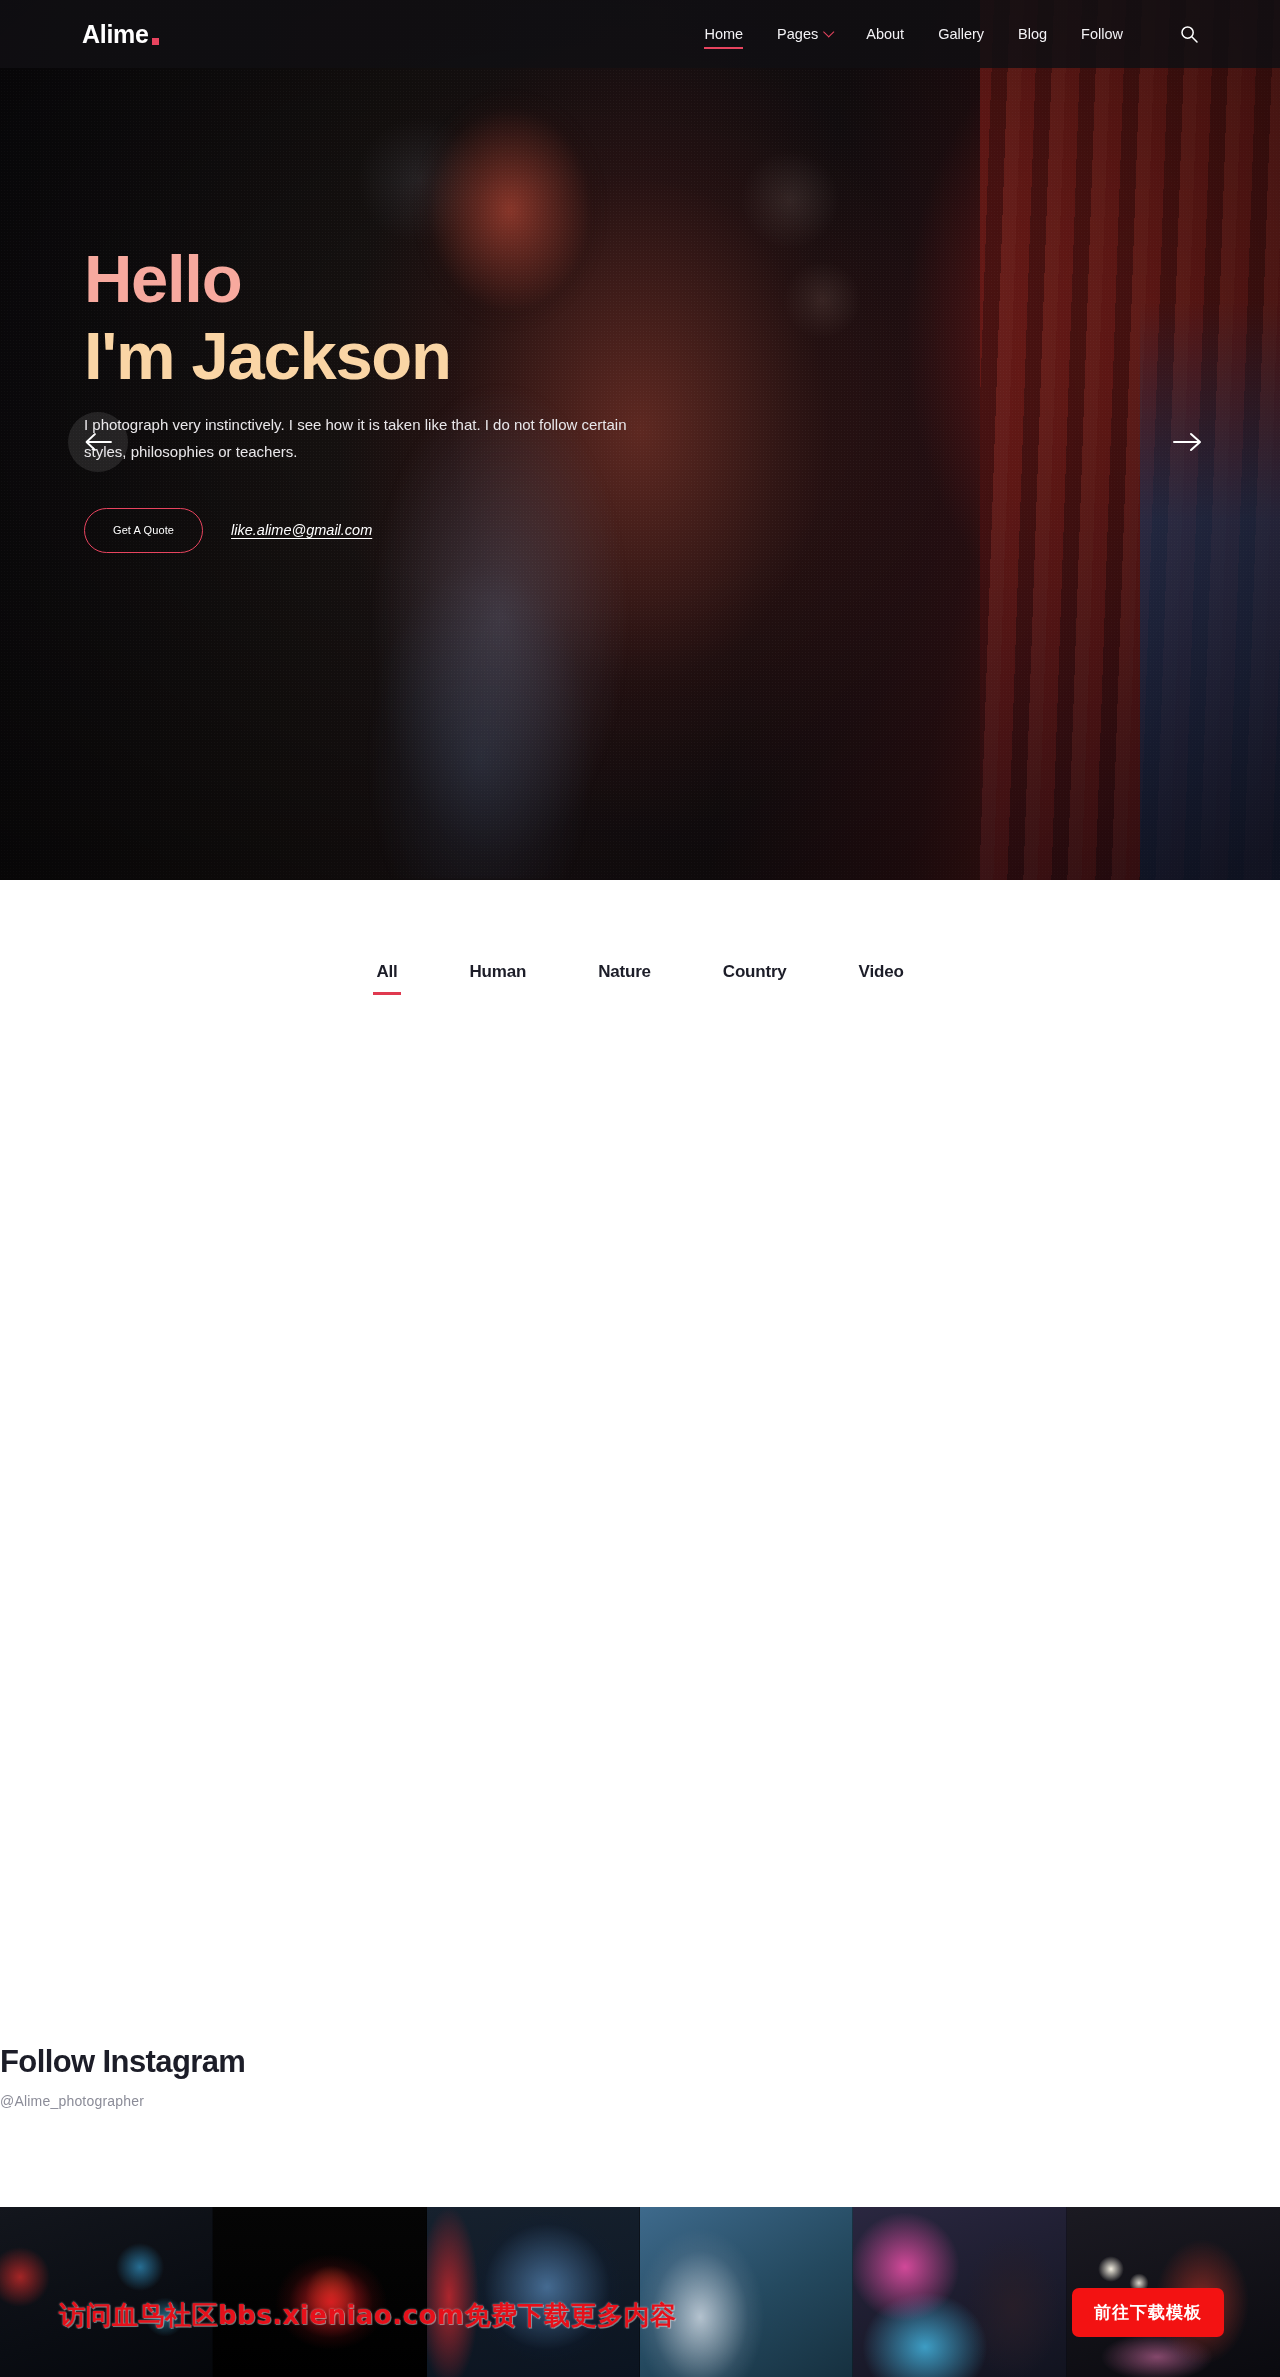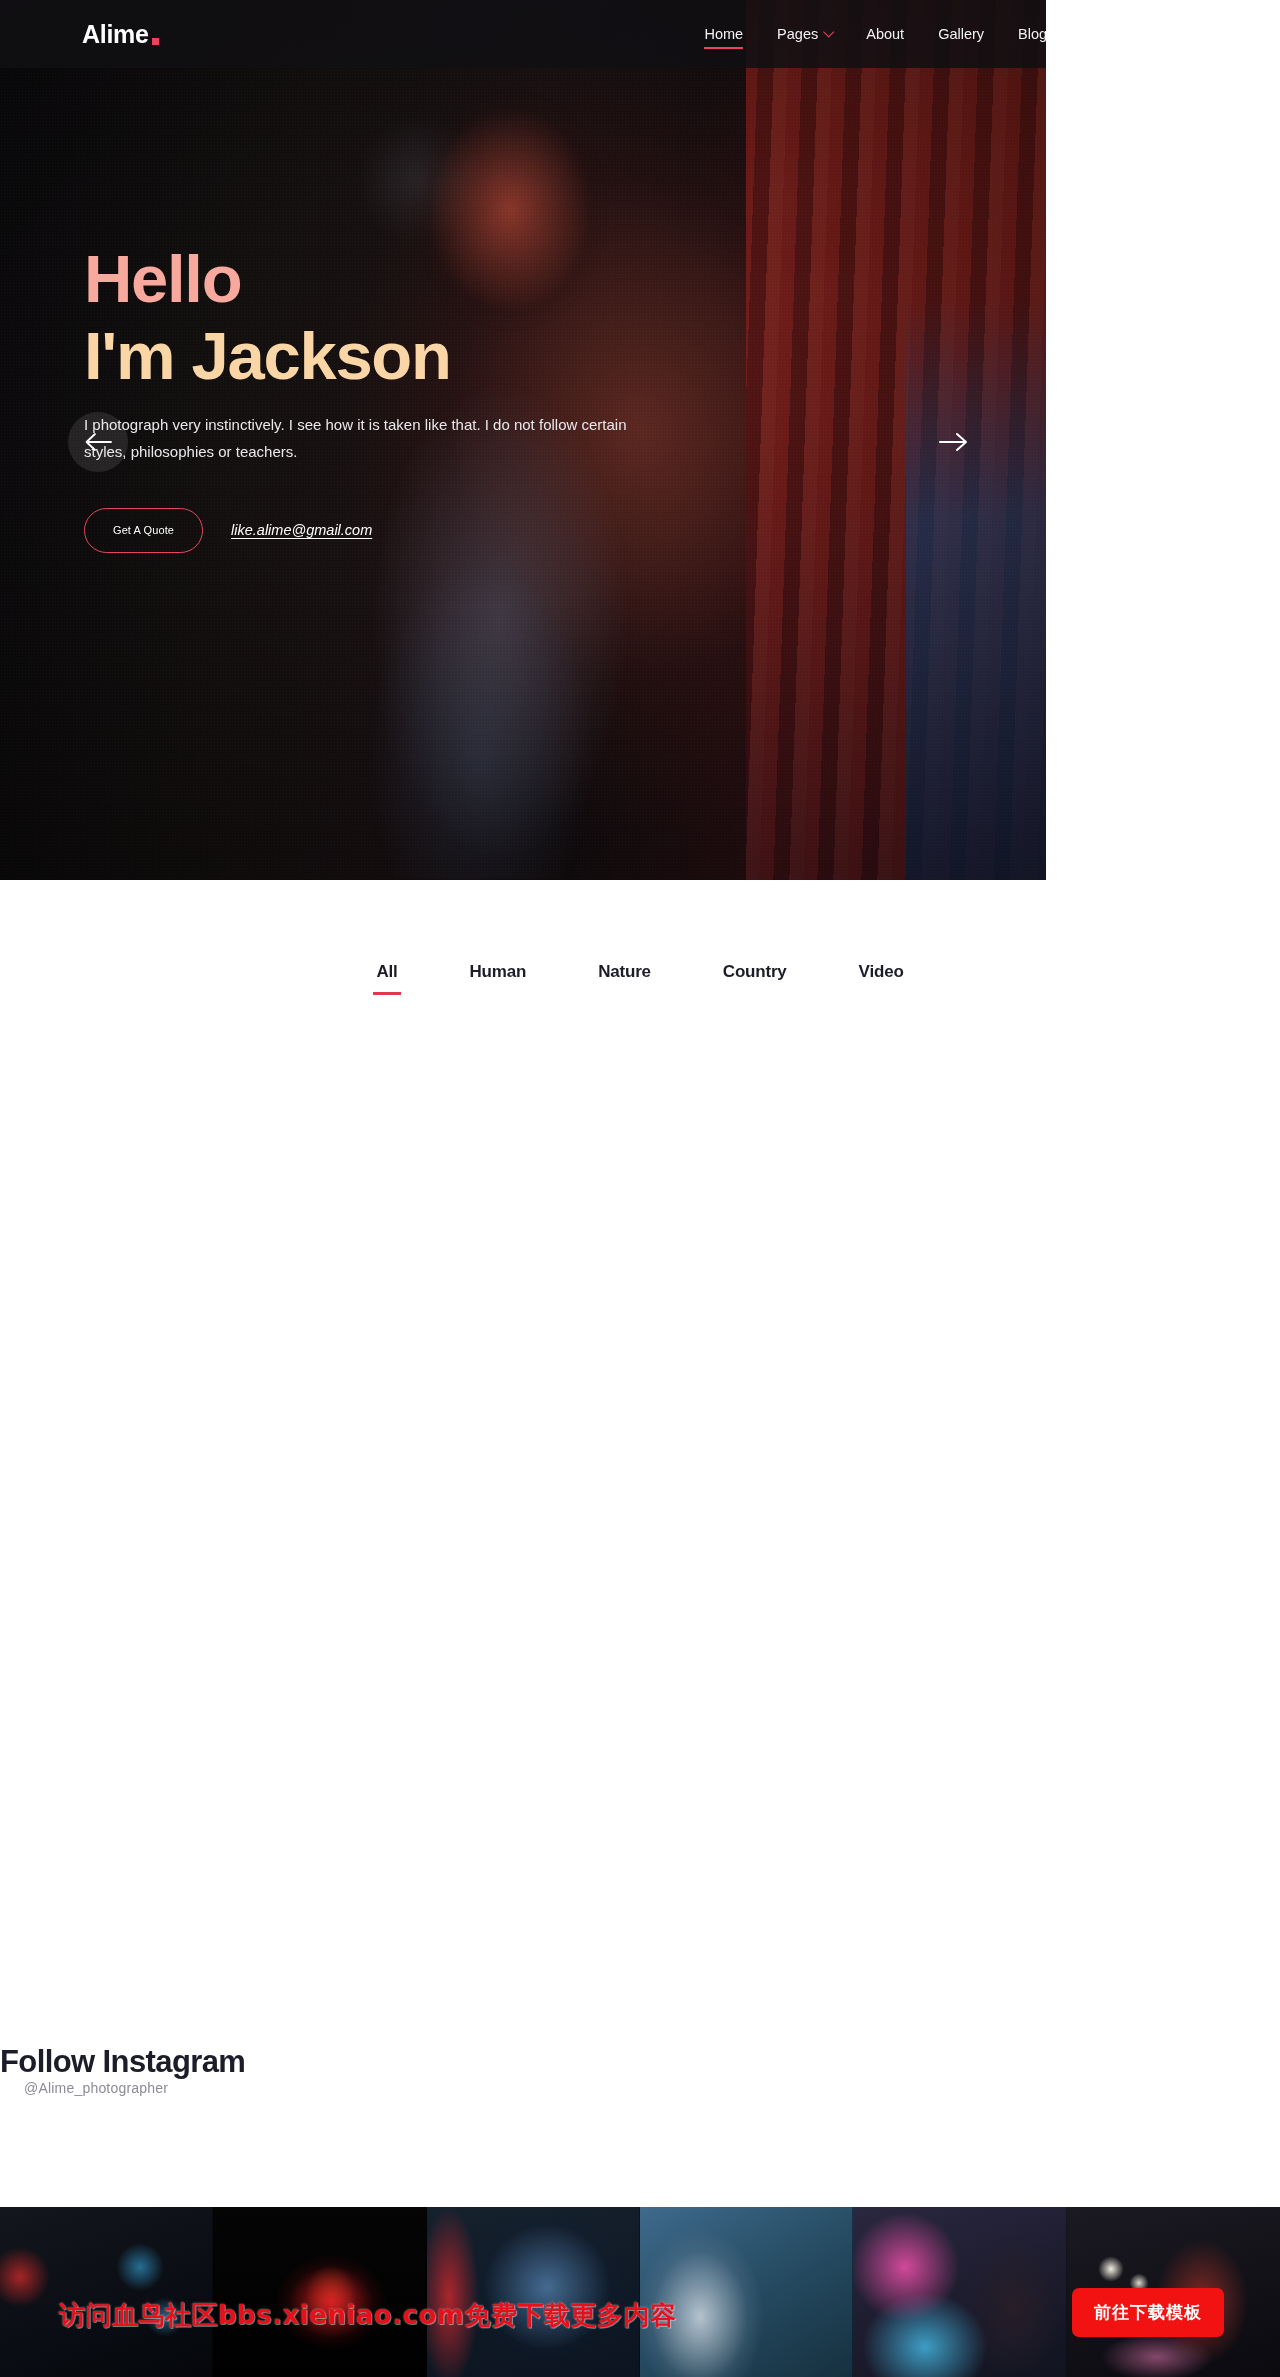--- a/index.html
+++ b/index.html
@@ -6,21 +6,21 @@
   *{box-sizing:border-box;margin:0;padding:0}
   html,body{width:1280px;height:2377px;overflow:hidden;}
   body{
     font-family:"Liberation Sans","DejaVu Sans",sans-serif;
     background:#ffffff;color:#1c1d28;
     -webkit-font-smoothing:antialiased;
   }
   .page{position:relative;width:1280px;height:2377px;overflow:hidden;}
 
   
-  .hero{position:relative;width:1046px;height:880px;overflow:hidden;background:#000000;}
+  .hero{position:relative;width:1280px;height:880px;overflow:hidden;background:#000000;}
   .hero-bg{position:absolute;inset:0;overflow:hidden;}
   
   .hero-bg .base{
     position:absolute;inset:0;
     background:
       radial-gradient(ellipse 420px 560px at 640px 430px, rgba(150,60,45,.55) 0%, rgba(60,20,18,.35) 45%, rgba(10,9,12,0) 72%),
       radial-gradient(ellipse 300px 420px at 1140px 330px, rgba(190,48,40,.85) 0%, rgba(120,28,26,.55) 45%, rgba(20,10,12,0) 78%),
       radial-gradient(ellipse 260px 500px at 1262px 500px, rgba(40,80,130,.55) 0%, rgba(15,25,45,0) 70%),
       radial-gradient(circle 90px at 420px 180px, rgba(90,90,100,.25), rgba(0,0,0,0) 70%),
       radial-gradient(circle 70px at 790px 200px, rgba(120,110,105,.30), rgba(0,0,0,0) 70%),
@@ -89,21 +89,21 @@
   .filters{display:flex;justify-content:center;align-items:center;gap:0;padding-top:82px;}
   .filter{position:relative;background:none;border:0;cursor:pointer;
     font-size:17px;font-weight:600;color:#1c1d28;padding:0 36px;letter-spacing:-.2px;font-family:inherit;}
   .filter.active::after{content:"";position:absolute;left:50%;transform:translateX(-50%);
     bottom:-13px;width:28px;height:3px;background:#e0394f;}
   .gallery-grid{height:1050px;background:#fff;}
 
   
   .insta{padding-top:12px;}
   .insta h2{font-size:31px;font-weight:700;color:#1c1d28;letter-spacing:-.6px;}
-  .insta p{font-size:14px;color:#8b8c98;letter-spacing:.2px;padding-left:24px;}
+  .insta p{margin-top:13px;font-size:14px;color:#8b8c98;letter-spacing:.2px;}
 
   .insta-strip{position:absolute;left:0;bottom:0;width:1280px;height:170px;display:flex;overflow:hidden;}
   .tile{position:relative;flex:1 1 0;height:170px;overflow:hidden;}
   .t1{background:
       radial-gradient(circle 40px at 20px 70px, rgba(190,40,40,.85), rgba(40,10,10,0) 75%),
       radial-gradient(circle 32px at 140px 60px, rgba(50,150,200,.7), rgba(10,30,50,0) 75%),
       radial-gradient(circle 26px at 165px 110px, rgba(60,170,210,.55), rgba(10,30,50,0) 75%),
       linear-gradient(160deg,#13161d,#0a0d13 60%,#05070b);}
   .t2{background:
       radial-gradient(ellipse 70px 60px at 118px 95px, rgba(225,30,35,.9), rgba(90,10,12,.25) 60%, rgba(0,0,0,0) 80%),

